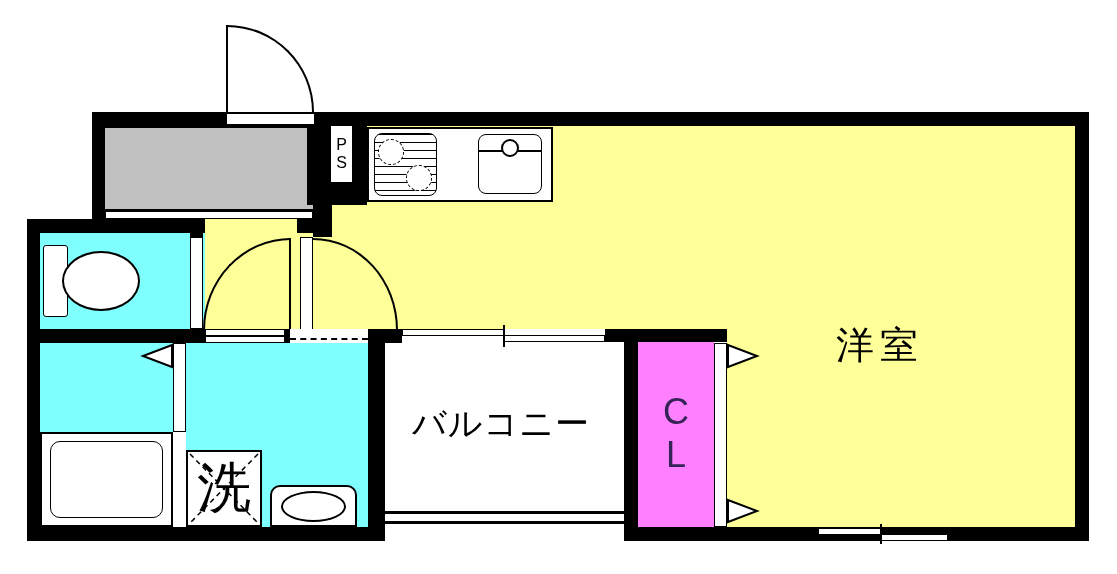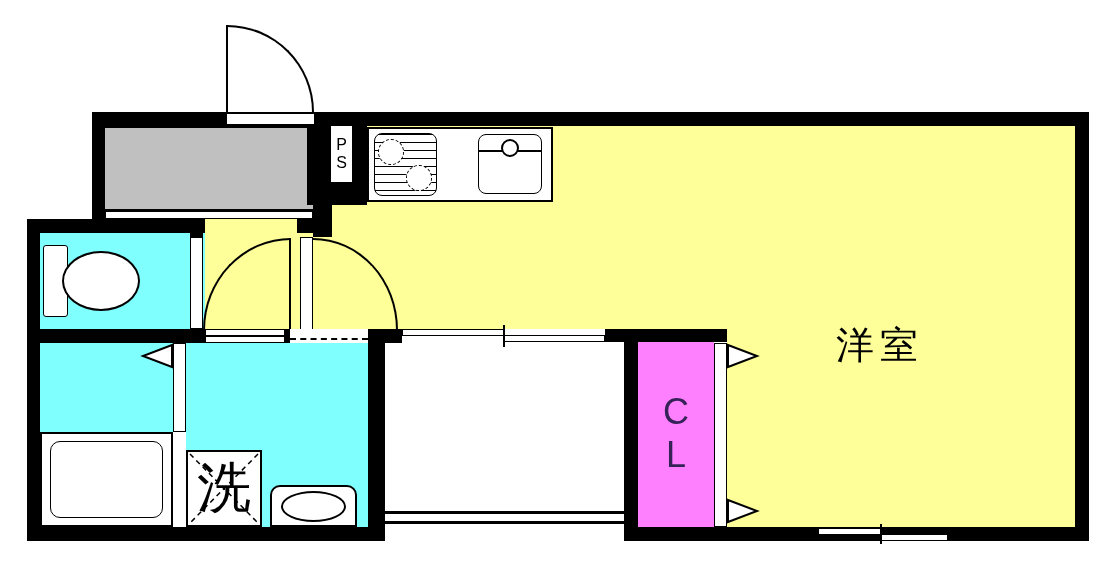--- a/index.html
+++ b/index.html
@@ -119,18 +119,19 @@
       <line x1="2" y1="2" x2="70" y2="71" stroke="#000" stroke-width="1.5" stroke-dasharray="5 4"></line>
       <line x1="70" y1="2" x2="2" y2="71" stroke="#000" stroke-width="1.5" stroke-dasharray="5 4"></line>
     </svg>
     <div class="label" style="left:0;top:8px;width:72px;font-size:54px;line-height:1;">洗</div>
   </div>
 
   <div class="abs" style="left:270px;top:485px;width:87px;height:42px;background:#fff;border:2px solid #000;border-radius:10px 10px 0 0;"></div>
   <div class="abs" style="left:281px;top:491px;width:65px;height:31px;background:#fff;border:2px solid #000;border-radius:50%;"></div>
 
   <div class="label" style="left:780px;top:296px;width:200px;font-size:38px;letter-spacing:6px;margin-top:24px;">洋室</div>
+  <div class="label" style="left:390px;top:401px;width:222px;font-size:34px;letter-spacing:1px;">バルコニー</div>
   <div class="label" style="left:638px;top:390px;width:76px;font-size:36px;line-height:1.2;color:#352257;font-weight:500;">
     <div>C</div>
     <div>L</div>
   </div>
 
 </div>
 
 </body></html>

